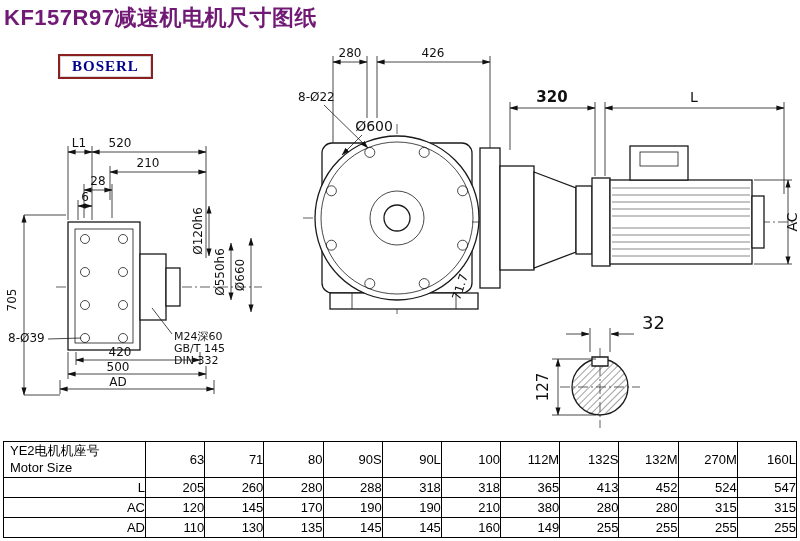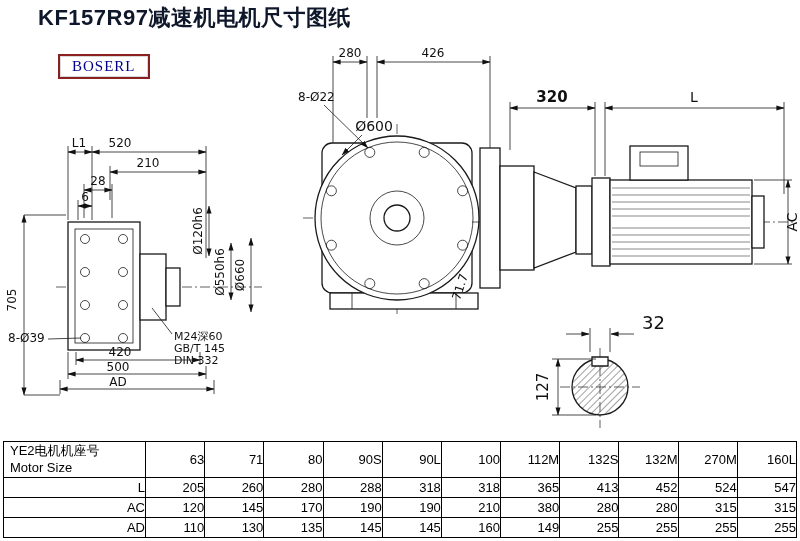--- a/index.html
+++ b/index.html
@@ -1,20 +1,20 @@
 <!DOCTYPE html>
 <html><head>
 <meta charset="utf-8">
 <style>
   * { margin:0; padding:0; box-sizing:border-box; }
   html,body { background:#fff; }
   body { font-family:"Liberation Sans","DejaVu Sans",sans-serif; }
   .page { position:relative; width:800px; height:541px; background:#fff; overflow:hidden; }
-  .title { position:absolute; left:4px; top:3px; font-size:22px; font-weight:bold; color:#0f172a; letter-spacing:.5px; white-space:nowrap;margin-left:34px; }
-  .logo { position:absolute; left:58px; top:54px; border:2px solid #8b2020; box-shadow:inset 0 0 0 1px #d8d8d8; color:#00008b; font-family:"Liberation Serif","DejaVu Serif",serif; font-weight:normal; font-size:15px; padding:2px 12px; letter-spacing:1px; background:#fff; }
+  .title { position:absolute; left:4px; top:3px; font-size:22px; font-weight:bold; color:#701a75; letter-spacing:.5px; white-space:nowrap; }
+  .logo { position:absolute; left:58px; top:54px; border:2px solid #8b2020; box-shadow:inset 0 0 0 1px #d8d8d8; color:#00008b; font-family:"Liberation Serif","DejaVu Serif",serif; font-weight:bold; font-size:15px; padding:2px 12px; letter-spacing:1px; background:#fff; }
   svg.draw { position:absolute; left:0; top:0; }
   svg .ol  { fill:none; stroke:#1a1a1a; stroke-width:1.3; }
   svg .olf { fill:#fff;  stroke:#1a1a1a; stroke-width:1.3; }
   svg .th  { fill:none; stroke:#1a1a1a; stroke-width:.8; }
   svg .fin { fill:none; stroke:#3a3a3a; stroke-width:.6; }
   svg .dm  { fill:none; stroke:#1a1a1a; stroke-width:.8; }
   svg .cl  { fill:none; stroke:#1a1a1a; stroke-width:.7; stroke-dasharray:10 3 2 3; }
   svg text { fill:#111; font-family:"DejaVu Sans","Liberation Sans",sans-serif; }
   svg .d   { font-size:12px; }
   svg .d14 { font-size:14px; }

